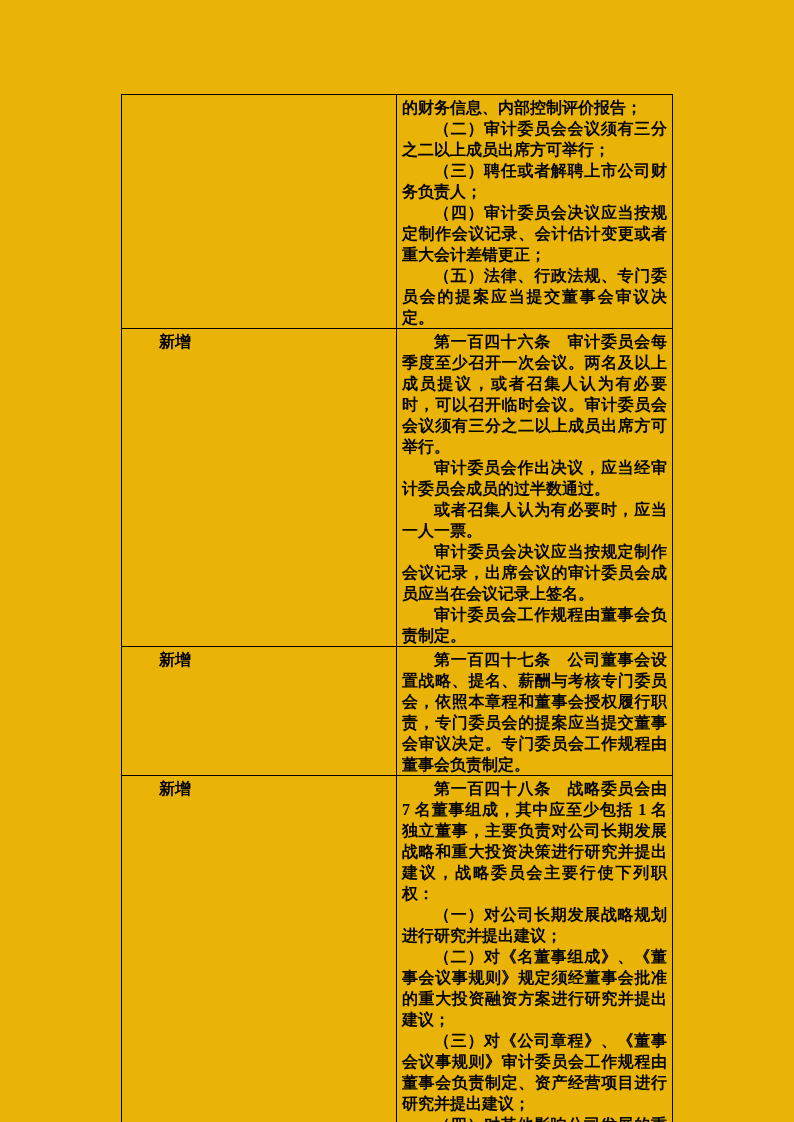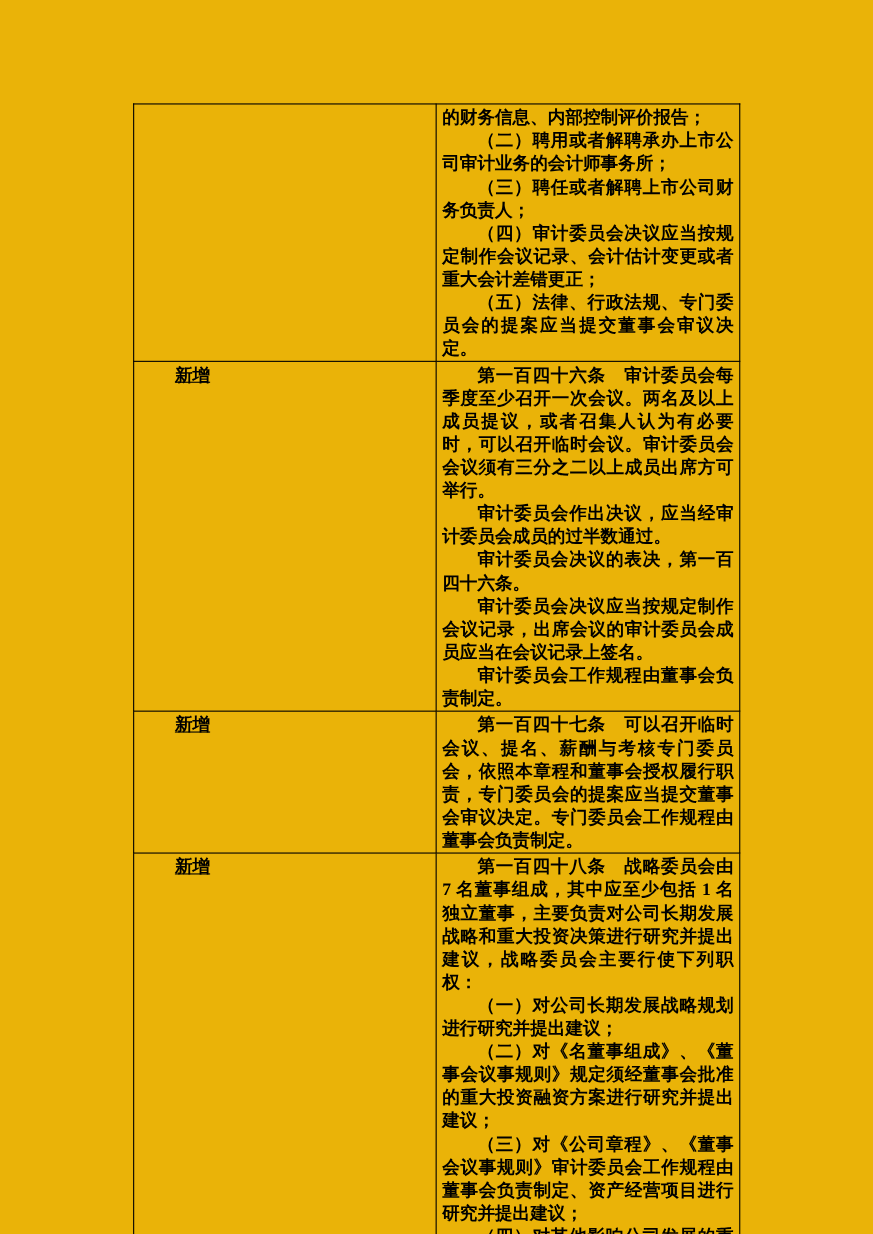--- a/index.html
+++ b/index.html
@@ -32,21 +32,21 @@
   }
   table.compare-table td {
     border: 1px solid #000000;
     vertical-align: top;
     padding: 2px 5px 0 5px;
     font-size: 16px;
     line-height: 21px;
     box-sizing: border-box;
     overflow: hidden;
   }
-  td.cell-left  { width: 275px; text-decoration: underline; }
+  td.cell-left  { width: 275px; }
   td.cell-right { width: 276px; }
   .row-1 td { height: 212px; }
   .row-2 td { height: 292px; }
   .row-3 td { height: 104px; }
   .row-4 td { height: 311px; }
   .cell-right p {
     margin: 0;
     text-align: justify;
     text-indent: 2em;
   }
@@ -64,46 +64,46 @@
 
   <table class="compare-table">
     <tbody>
 
       <tr class="row-1">
         <td class="cell-left">
           <div class="row-label"></div>
         </td>
         <td class="cell-right">
           <p class="no-indent">的财务信息、内部控制评价报告；</p>
-          <p>（二）聘用或者解聘承办上市公司审计业务的会计师事务所；</p>
+          <p>（二）审计委员会会议须有三分之二以上成员出席方可举行；</p>
           <p>（三）聘任或者解聘上市公司财务负责人；</p>
           <p>（四）审计委员会决议应当按规定制作会议记录、会计估计变更或者重大会计差错更正；</p>
           <p>（五）法律、行政法规、专门委员会的提案应当提交董事会审议决定。</p>
         </td>
       </tr>
 
       <tr class="row-2">
         <td class="cell-left">
           <div class="row-label">新增</div>
         </td>
         <td class="cell-right">
           <p>第一百四十六条　审计委员会每季度至少召开一次会议。两名及以上成员提议，或者召集人认为有必要时，可以召开临时会议。审计委员会会议须有三分之二以上成员出席方可举行。</p>
           <p>审计委员会作出决议，应当经审计委员会成员的过半数通过。</p>
-          <p>审计委员会决议的表决，第一百四十六条。</p>
+          <p>或者召集人认为有必要时，应当一人一票。</p>
           <p>审计委员会决议应当按规定制作会议记录，出席会议的审计委员会成员应当在会议记录上签名。</p>
           <p>审计委员会工作规程由董事会负责制定。</p>
         </td>
       </tr>
 
       <tr class="row-3">
         <td class="cell-left">
           <div class="row-label">新增</div>
         </td>
         <td class="cell-right">
-          <p>第一百四十七条　可以召开临时会议、提名、薪酬与考核专门委员会，依照本章程和董事会授权履行职责，专门委员会的提案应当提交董事会审议决定。专门委员会工作规程由董事会负责制定。</p>
+          <p>第一百四十七条　公司董事会设置战略、提名、薪酬与考核专门委员会，依照本章程和董事会授权履行职责，专门委员会的提案应当提交董事会审议决定。专门委员会工作规程由董事会负责制定。</p>
         </td>
       </tr>
 
       <tr class="row-4">
         <td class="cell-left">
           <div class="row-label">新增</div>
         </td>
         <td class="cell-right">
           <p>第一百四十八条　战略委员会由 7 名董事组成，其中应至少包括 1 名独立董事，主要负责对公司长期发展战略和重大投资决策进行研究并提出建议，战略委员会主要行使下列职权：</p>
           <p>（一）对公司长期发展战略规划进行研究并提出建议；</p>

